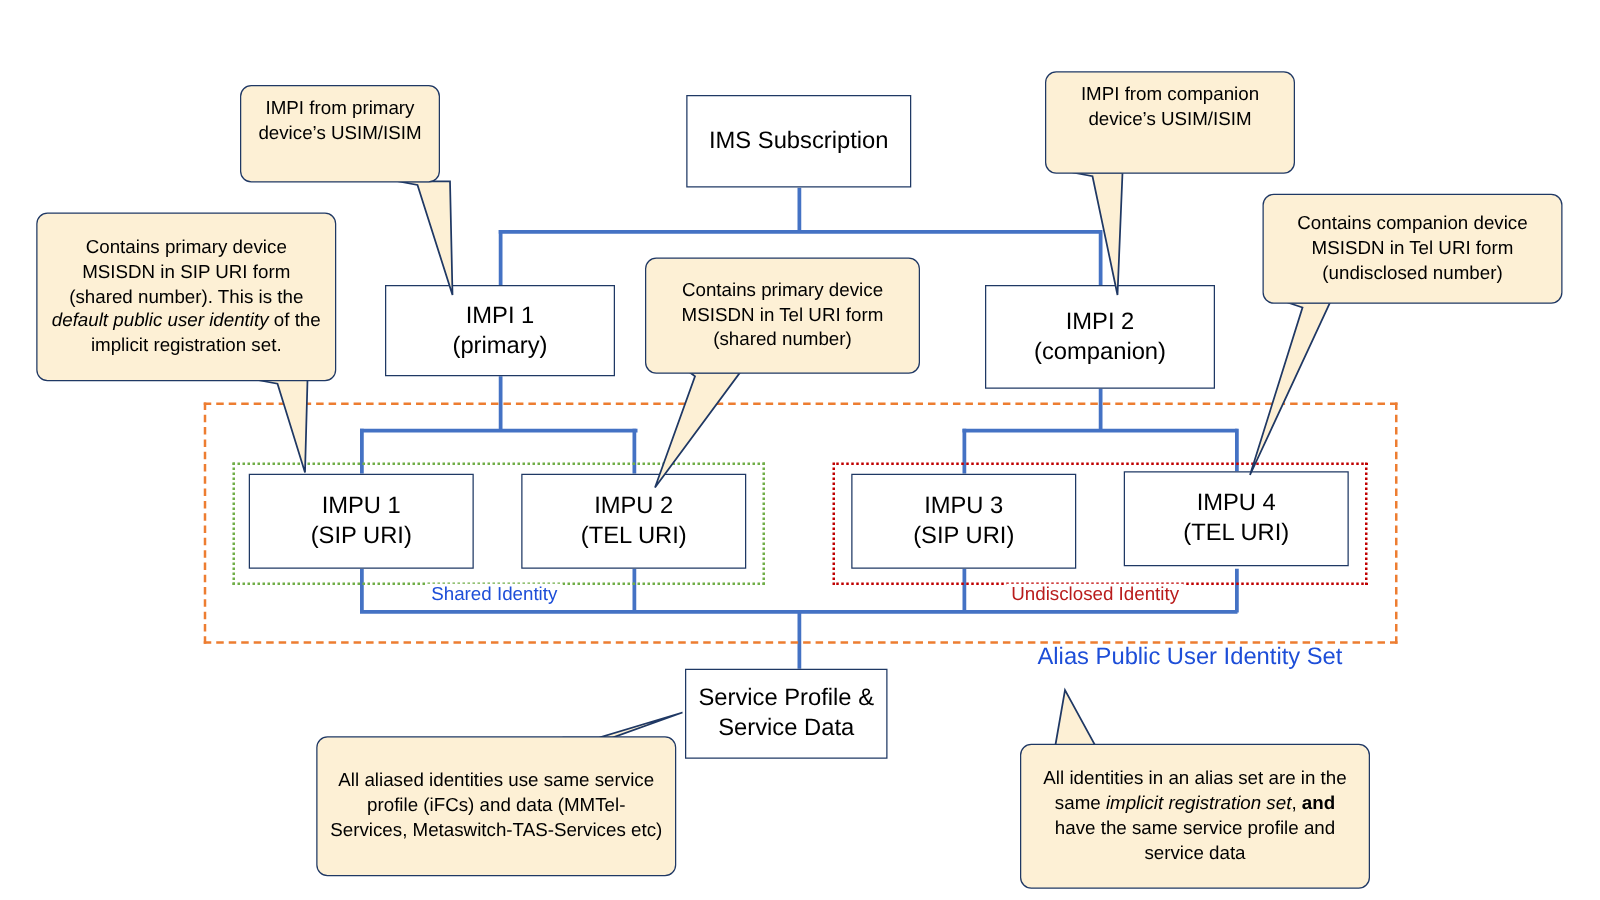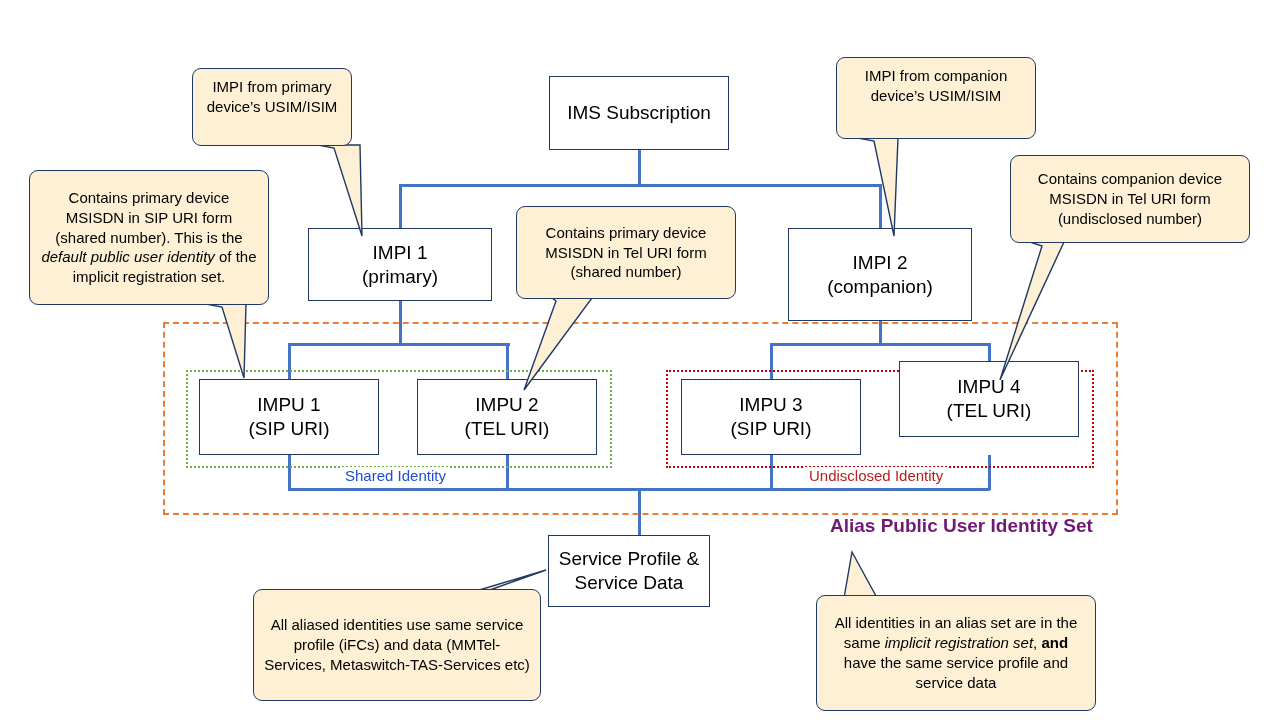--- a/index.html
+++ b/index.html
@@ -62,22 +62,22 @@
     position: absolute;
     font-size: 15px;
     z-index: 6;
     white-space: nowrap;
     background: #ffffff;
     padding: 0 4px;
   }
   .lbl-shared { color: #1d4ed8; }
   .lbl-undisclosed { color: #b91c1c; }
   .lbl-alias {
-    color: #701a75;
-    font-weight: bold;
+    color: #1d4ed8;
+    font-weight: normal;
     font-size: 19px;
     background: transparent;
   }
 
   
   .callout {
     position: absolute;
     box-sizing: border-box;
     background: #fdf0d5;
     border: 1.4px solid #1f3864;
@@ -151,41 +151,41 @@
 
   <div class="node" style="left:549px; top:76px; width:180px; height:74px;">
     <span>IMS Subscription</span>
   </div>
 
   <div class="node" style="left:308px; top:228px; width:184px; height:73px;">
     <span>IMPI 1</span>
     <span class="l2">(primary)</span>
   </div>
 
-  <div class="node" style="left:788px; top:228px; width:184px; height:93px;">
+  <div class="node" style="left:788px; top:228px; width:184px; height:83px;">
     <span>IMPI 2</span>
     <span class="l2">(companion)</span>
   </div>
 
   <div class="node" style="left:199px; top:379px; width:180px; height:76px;">
     <span>IMPU 1</span>
     <span class="l2">(SIP URI)</span>
   </div>
 
   <div class="node" style="left:417px; top:379px; width:180px; height:76px;">
     <span>IMPU 2</span>
     <span class="l2">(TEL URI)</span>
   </div>
 
   <div class="node" style="left:681px; top:379px; width:180px; height:76px;">
     <span>IMPU 3</span>
     <span class="l2">(SIP URI)</span>
   </div>
 
-  <div class="node" style="left:899px; top:361px; width:180px; height:76px;">
+  <div class="node" style="left:899px; top:377px; width:180px; height:76px;">
     <span>IMPU 4</span>
     <span class="l2">(TEL URI)</span>
   </div>
 
   <div class="node" style="left:548px; top:535px; width:162px; height:72px;">
     <span>Service Profile &amp;</span>
     <span class="l2">Service Data</span>
   </div>
 
   <svg id="tails" viewBox="0 0 1280 720">

